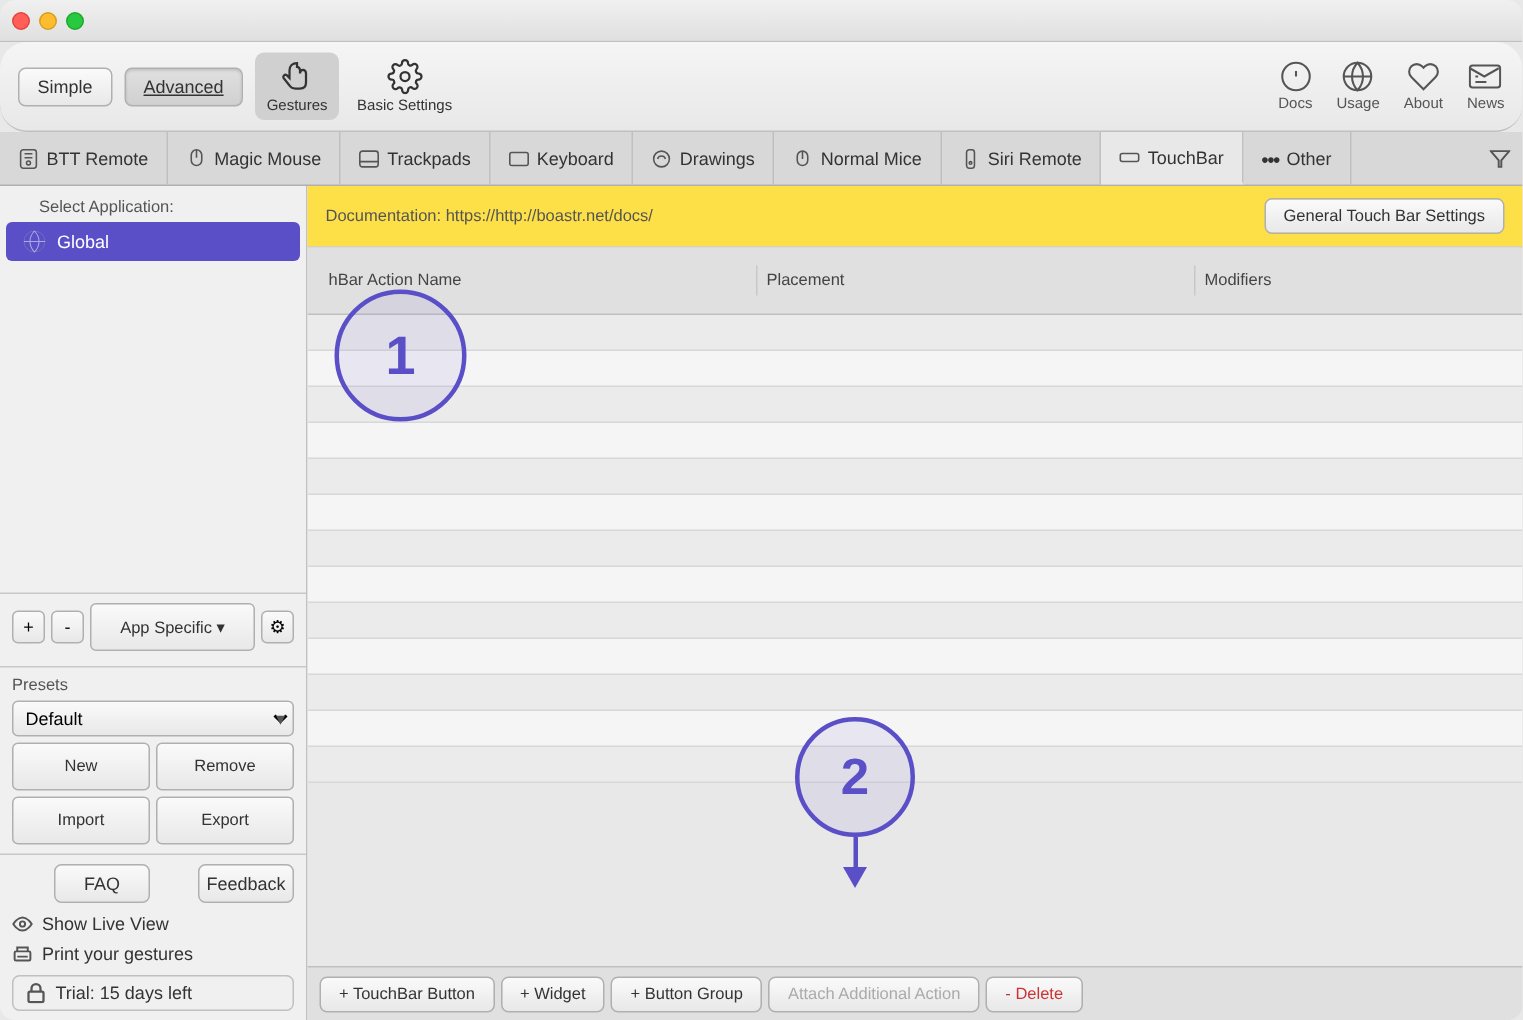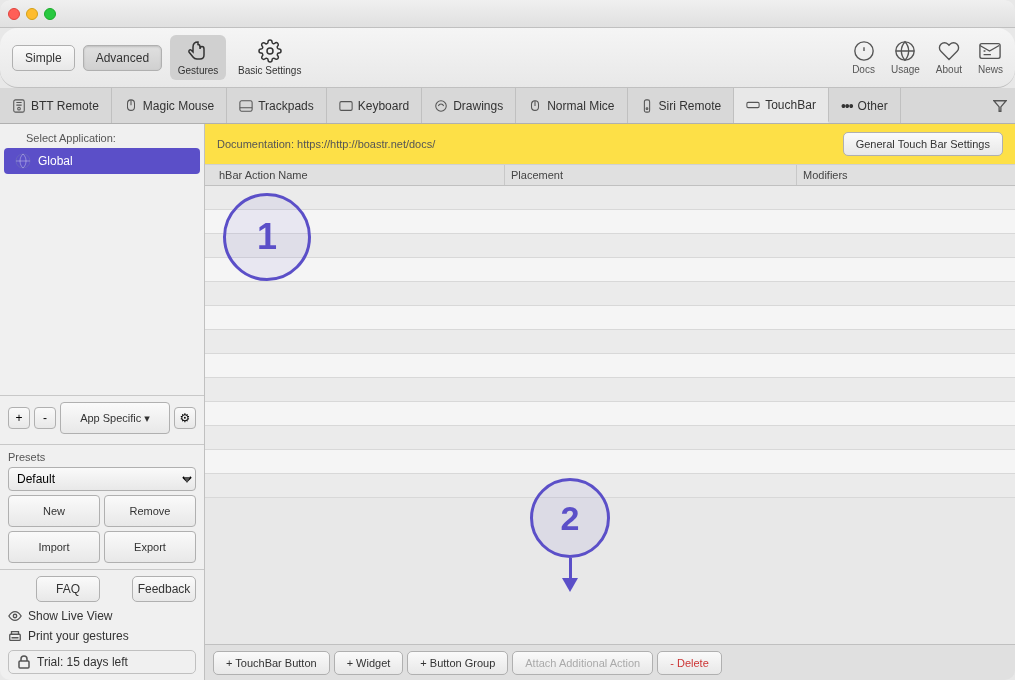--- a/index.html
+++ b/index.html
@@ -55,20 +55,21 @@
       border: 1px solid #b0b0b0;
       border-radius: 5px;
       background: linear-gradient(to bottom, #fafafa, #e8e8e8);
       cursor: pointer;
       font-size: 12px;
       color: #333;
     }
     .toolbar-btn.active {
       background: linear-gradient(to bottom, #e0e0e0, #d0d0d0);
       box-shadow: inset 0 1px 2px rgba(0,0,0,0.15);
+      text-decoration: underline;
     }
     .toolbar-icon-btn {
       display: flex;
       flex-direction: column;
       align-items: center;
       justify-content: space-between;
       gap: 2px;
       padding: 4px 4px;
       border-radius: 6px;
       cursor: pointer;
@@ -333,21 +334,21 @@
       font-size: 11px;
       color: #333;
     }
 
     
     .table-header {
       display: grid;
       grid-template-columns: 1fr 1fr 120px 90px;
       background: #e0e0e0;
       border-bottom: 1px solid #c0c0c0;
-      padding: 0 8px;
+      padding: 12px 8px;
     }
     .table-header-cell {
       padding: 4px 6px;
       font-size: 11px;
       color: #444;
       font-weight: 500;
       border-right: 1px solid #c8c8c8;
     }
     .table-header-cell:last-child { border-right: none; }
 

